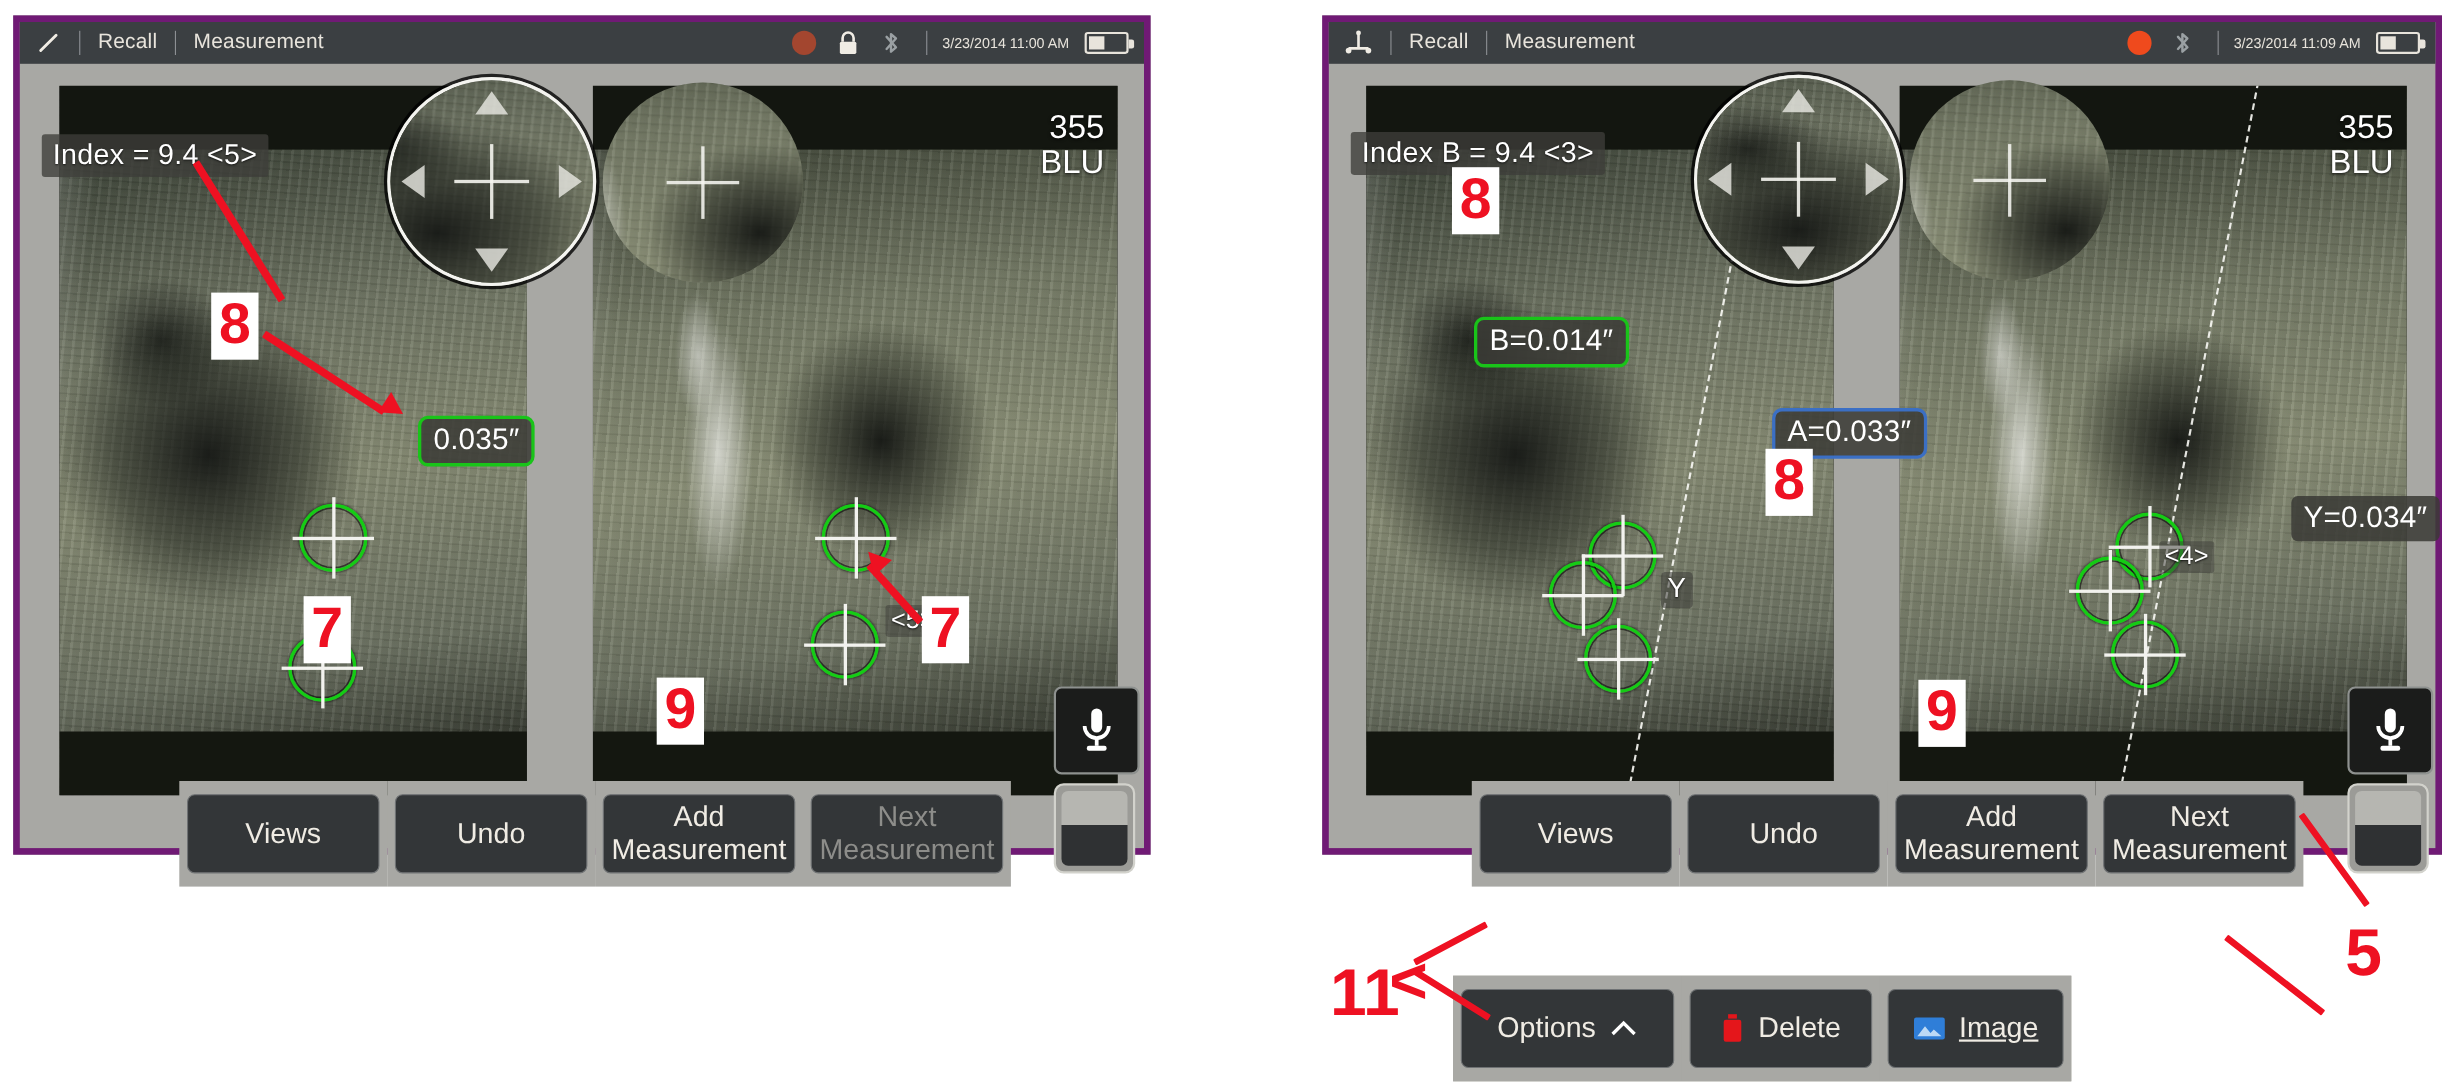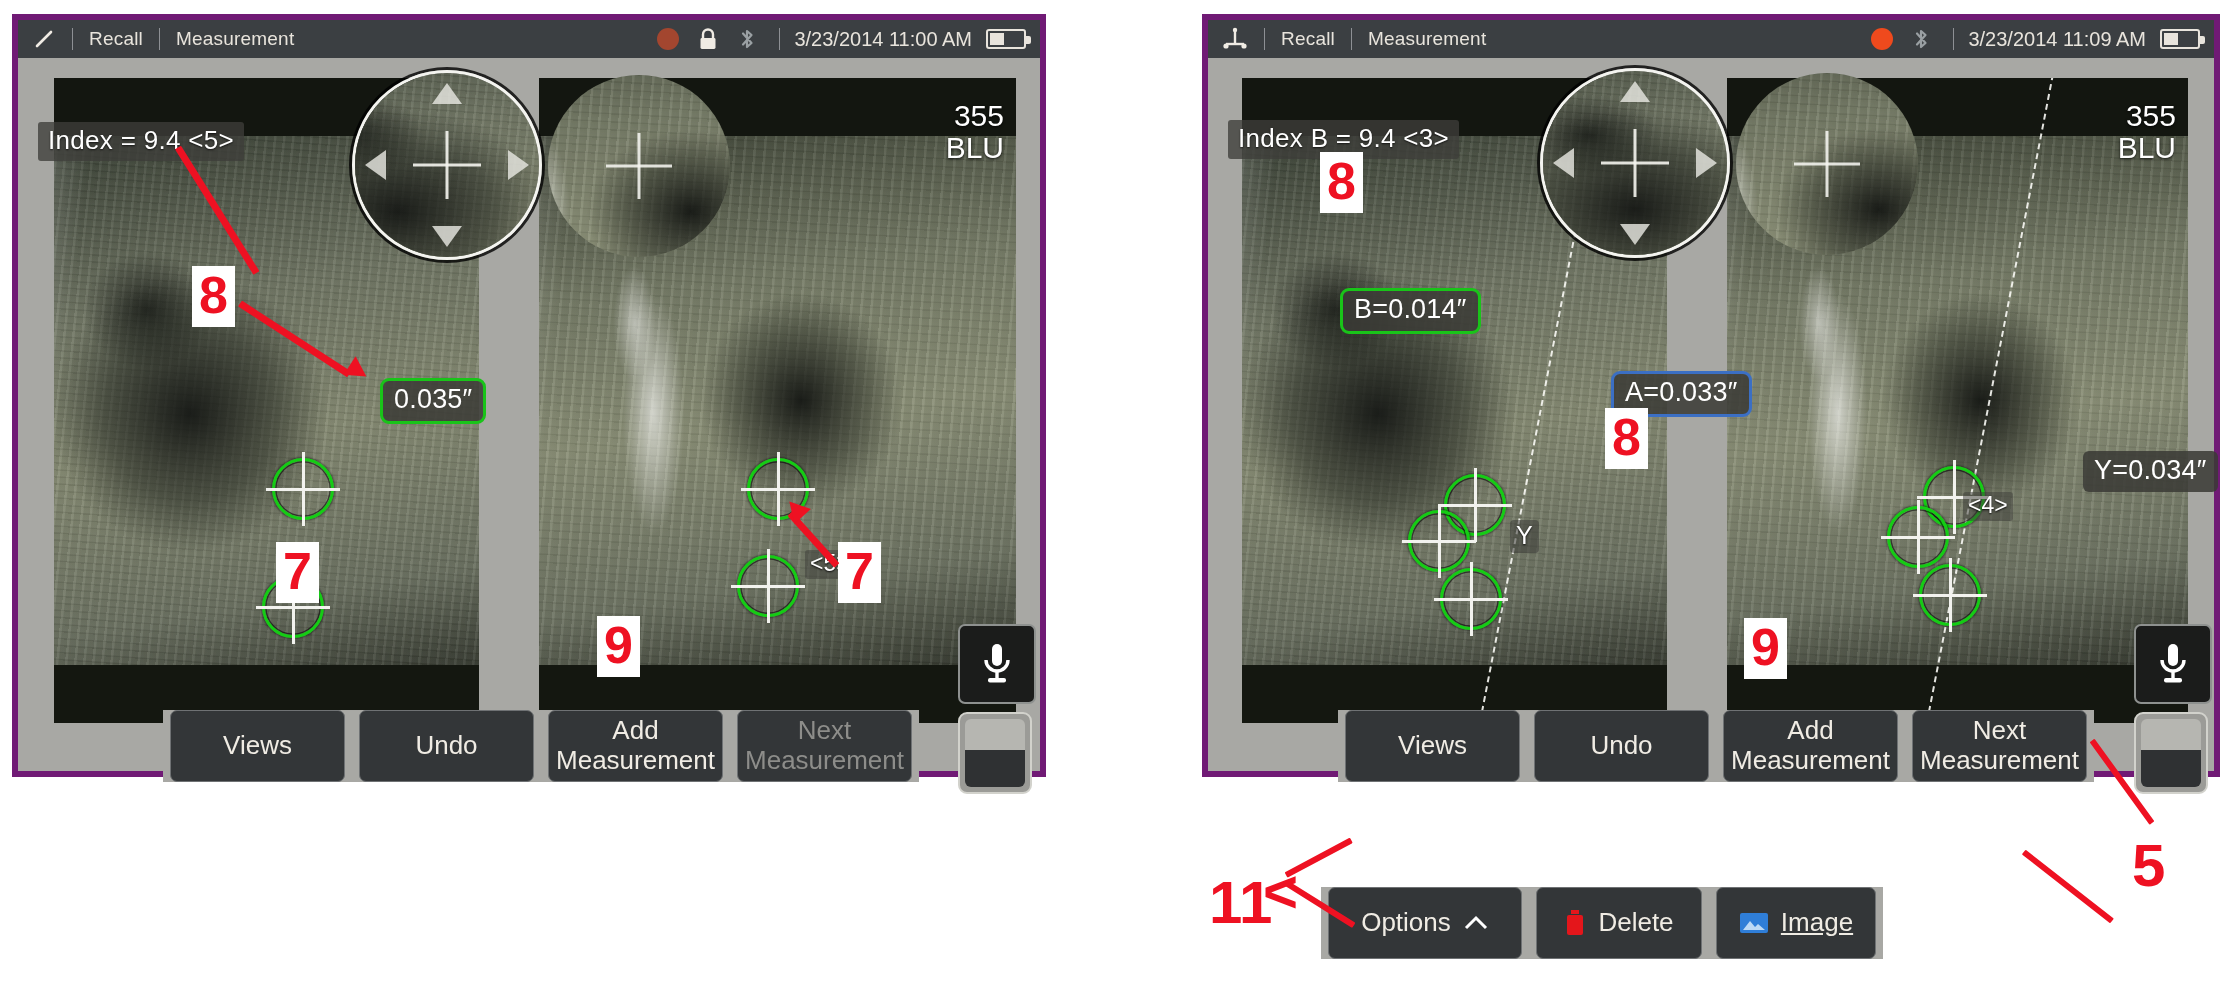--- a/index.html
+++ b/index.html
@@ -42,21 +42,21 @@
     width: 1px; height: 22px; background: #8d9094; margin: 0 16px;
   }
   .tb-item {
     color: #e8e4dc;
     font-size: 19px;
     letter-spacing: .2px;
     white-space: nowrap;
   }
   .tb-time {
     color: #e8e4dc;
-    font-size: 20px;
+    font-size: 13px;
     white-space: nowrap;
     margin-right: 14px;
   }
   .rec-dot {
     width: 22px; height: 22px; border-radius: 50%;
     margin-right: 18px;
   }
   .icon-sq { width: 22px; height: 24px; margin-right: 18px; display:block; }
   .battery {
     width: 40px; height: 20px;
@@ -217,21 +217,21 @@
   .dashline {
     position: absolute;
     border-left: 2.5px dashed rgba(250,250,245,.9);
     height: 100%;
   }
 
   
   .btnbar { position: absolute; display: flex; }
   .btncell {
     background: #a8a8a4;
-    padding: 0 7px;
+    padding: 12px 7px;
     box-sizing: border-box;
     display: flex;
   }
   .sbtn {
     background: #333638;
     color: #f0ece4;
     border: 1.5px solid #6f7274;
     border-radius: 7px;
     font-size: 26px;
     line-height: 1.14;

